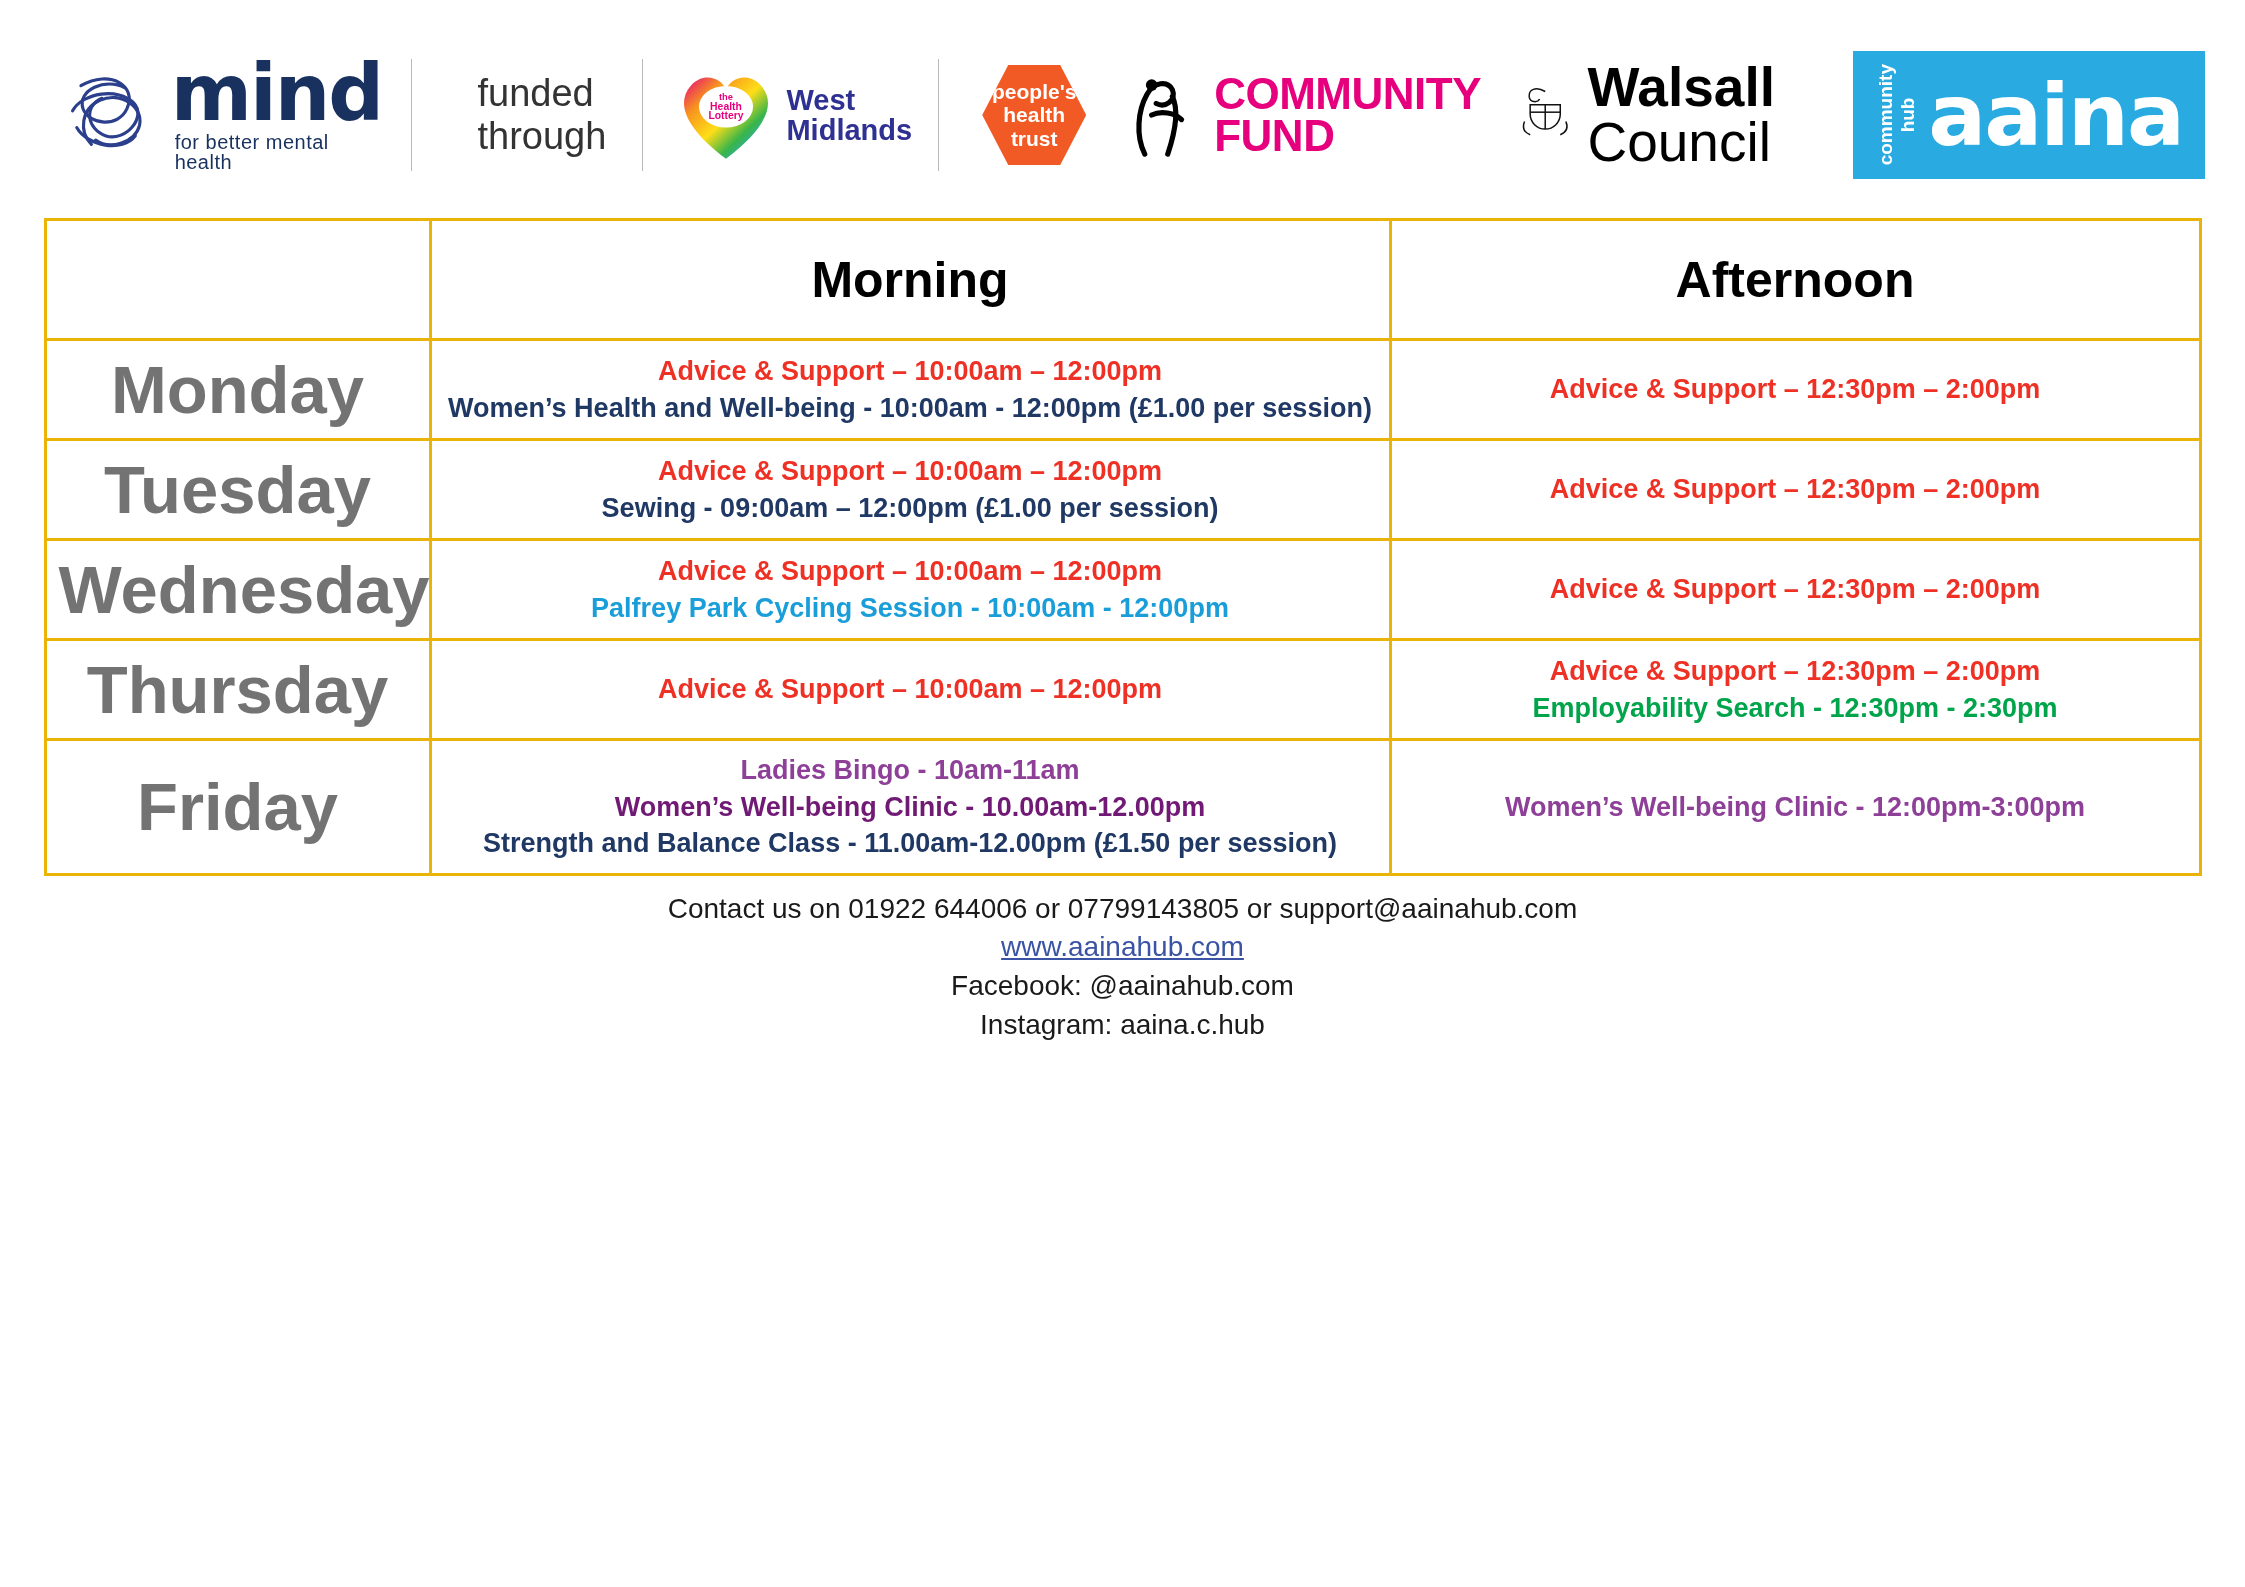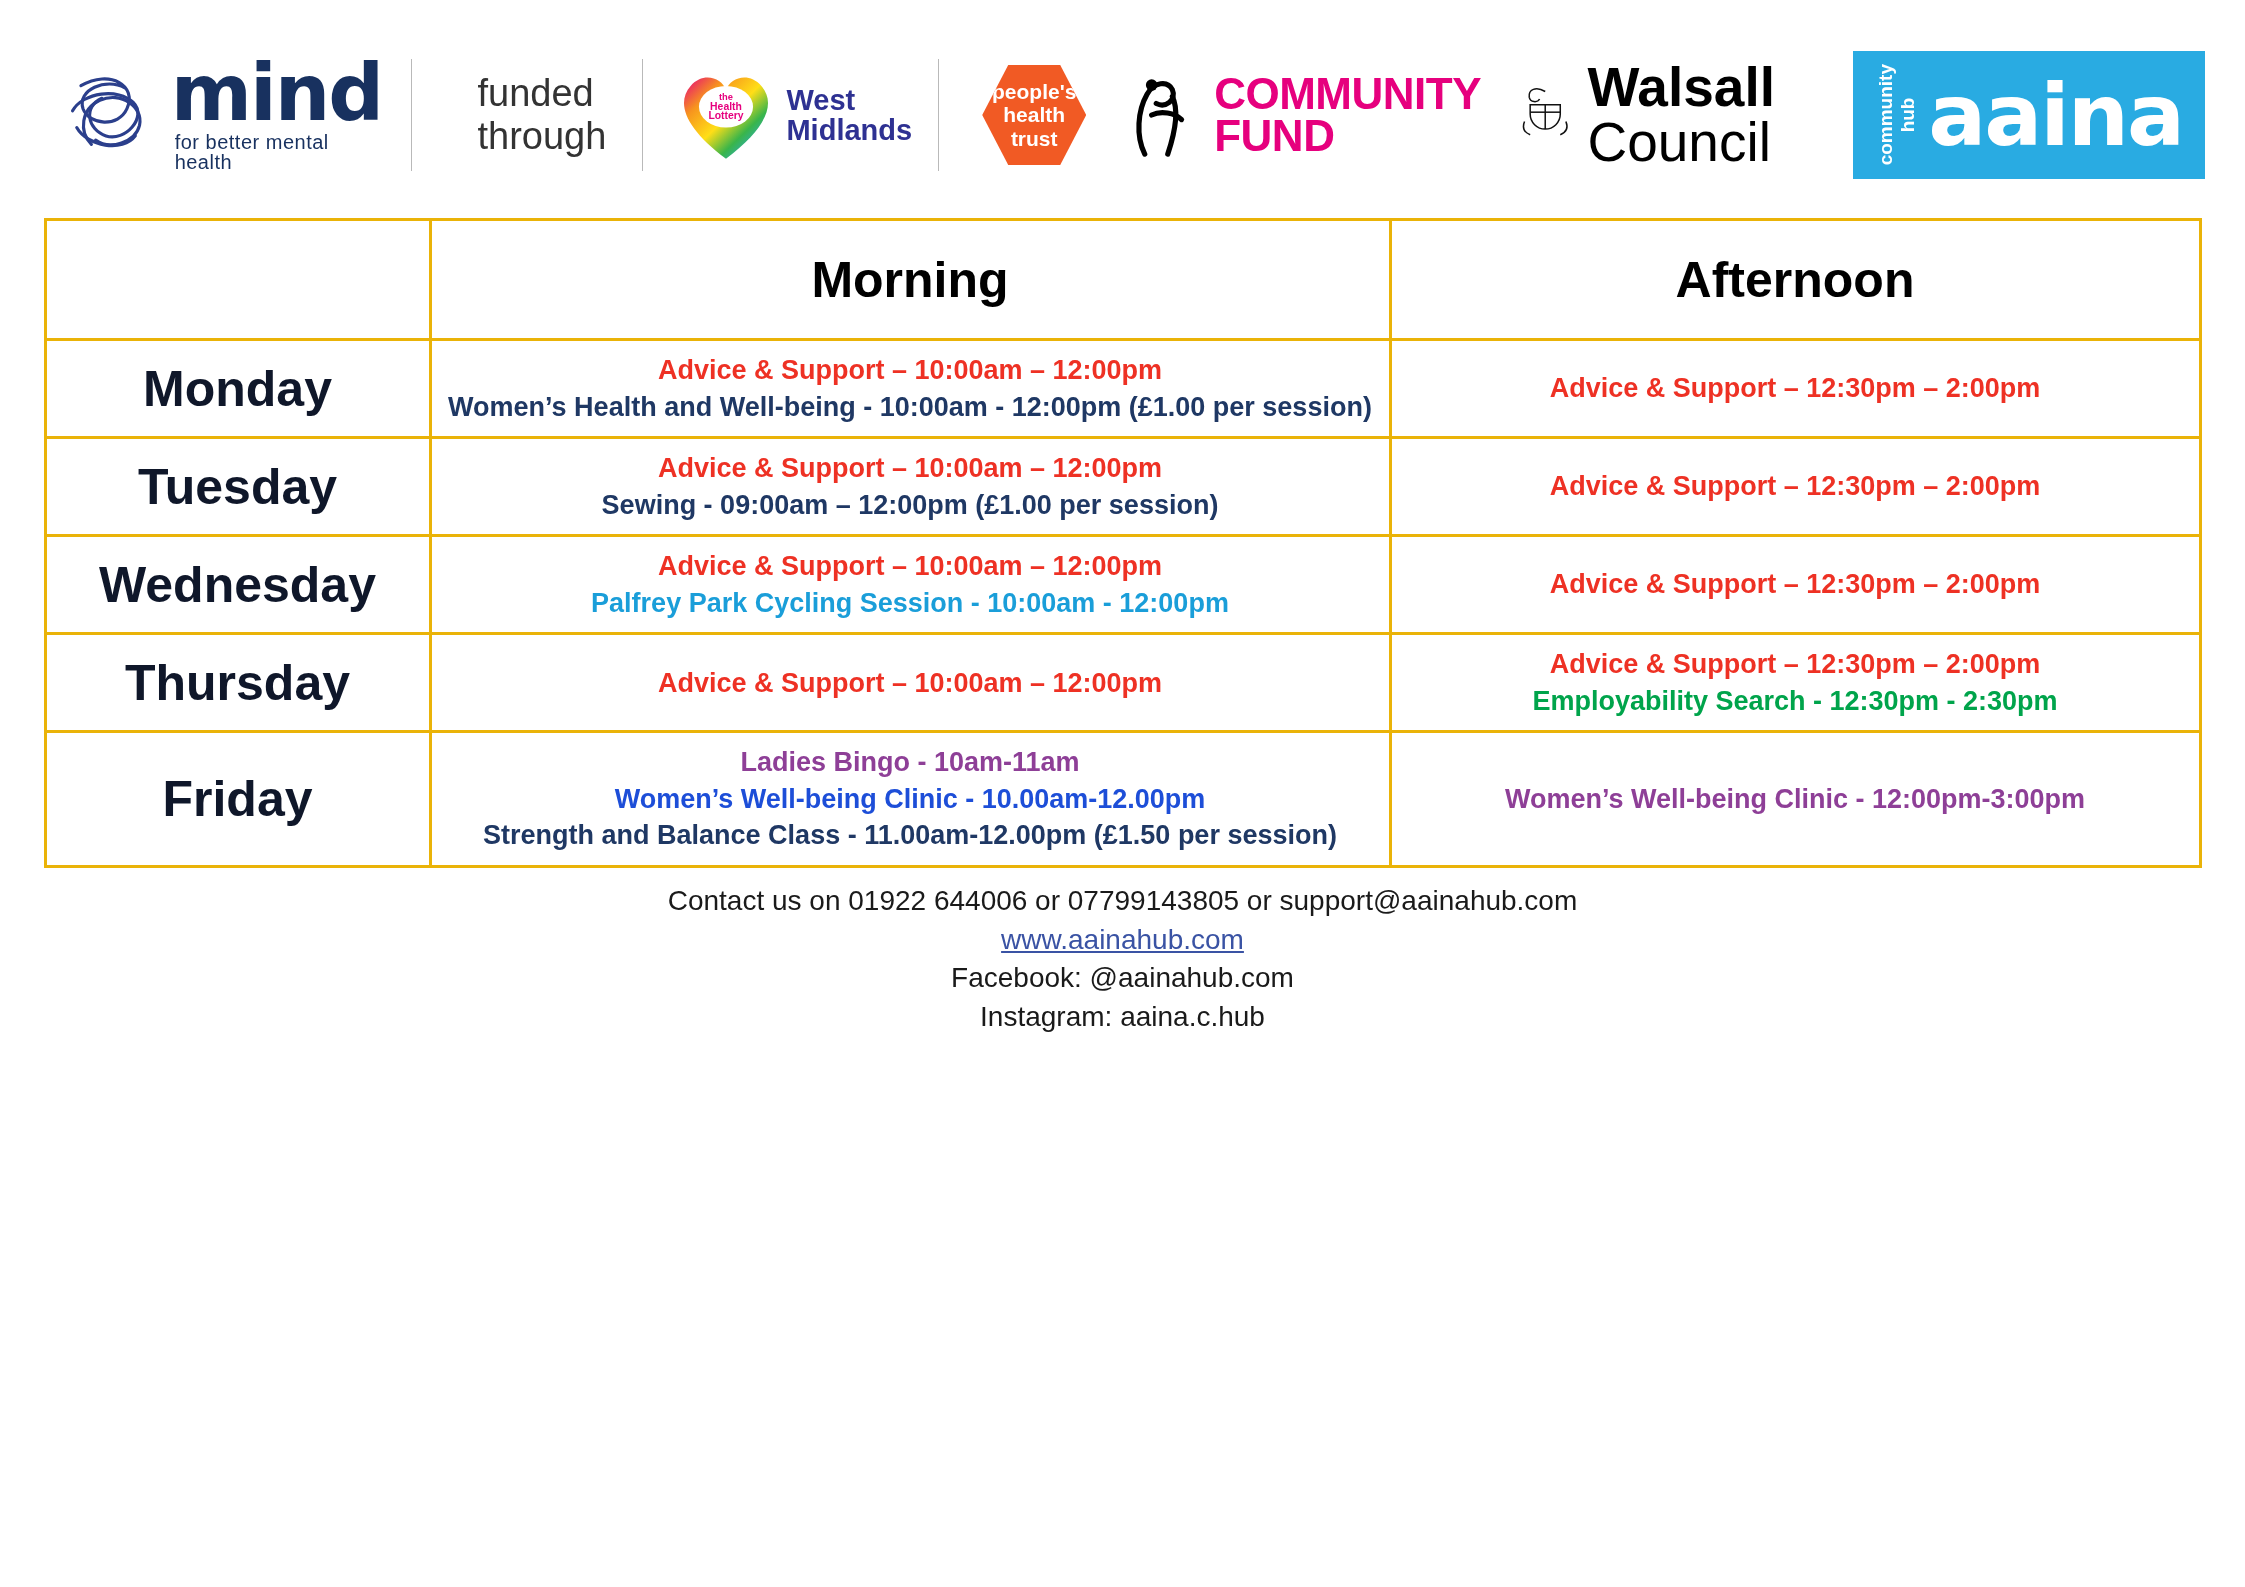--- a/index.html
+++ b/index.html
@@ -155,24 +155,24 @@
 
   th.head-blank { height: 120px; }
   th.head {
     font-size: 50px;
     font-weight: 700;
     color: #000;
     text-align: center;
     font-family: "Liberation Sans", sans-serif;
   }
   td.day {
-    font-size: 50px;
-    font-weight: 700;
-    text-align: center;
-    color: #0f172a;
+    font-size: 67px;
+    font-weight: 700;
+    text-align: center;
+    color: #737373;
     font-family: "Liberation Sans", sans-serif;
   }
   td.cell { text-align: center; }
   .entry {
     font-size: 27px;
     font-weight: 700;
     line-height: 1.28;
     margin: 2px 0;
     font-family: "Liberation Sans", sans-serif;
   }
@@ -330,21 +330,21 @@
           </td>
           <td class="cell">
             <div class="entry" style="color: rgb(238, 49, 36);">Advice &amp; Support – 12:30pm – 2:00pm</div>
             <div class="entry" style="color: rgb(0, 164, 75);">Employability Search - 12:30pm - 2:30pm</div>
           </td>
         </tr>
         <tr>
           <td class="day">Friday</td>
           <td class="cell">
             <div class="entry" style="color: rgb(142, 63, 151);">Ladies Bingo - 10am-11am</div>
-            <div class="entry" style="color: #1d4ed8;">Women’s Well-being Clinic - 10.00am-12.00pm</div>
+            <div class="entry" style="color: #701a75;">Women’s Well-being Clinic - 10.00am-12.00pm</div>
             <div class="entry" style="color: rgb(31, 56, 100);">Strength and Balance Class - 11.00am-12.00pm (£1.50 per session)</div>
           </td>
           <td class="cell">
             <div class="entry" style="color: rgb(142, 63, 151);">Women’s Well-being Clinic - 12:00pm-3:00pm</div>
           </td>
         </tr>
       </tbody>
   </table>
 
   <div class="footer">

